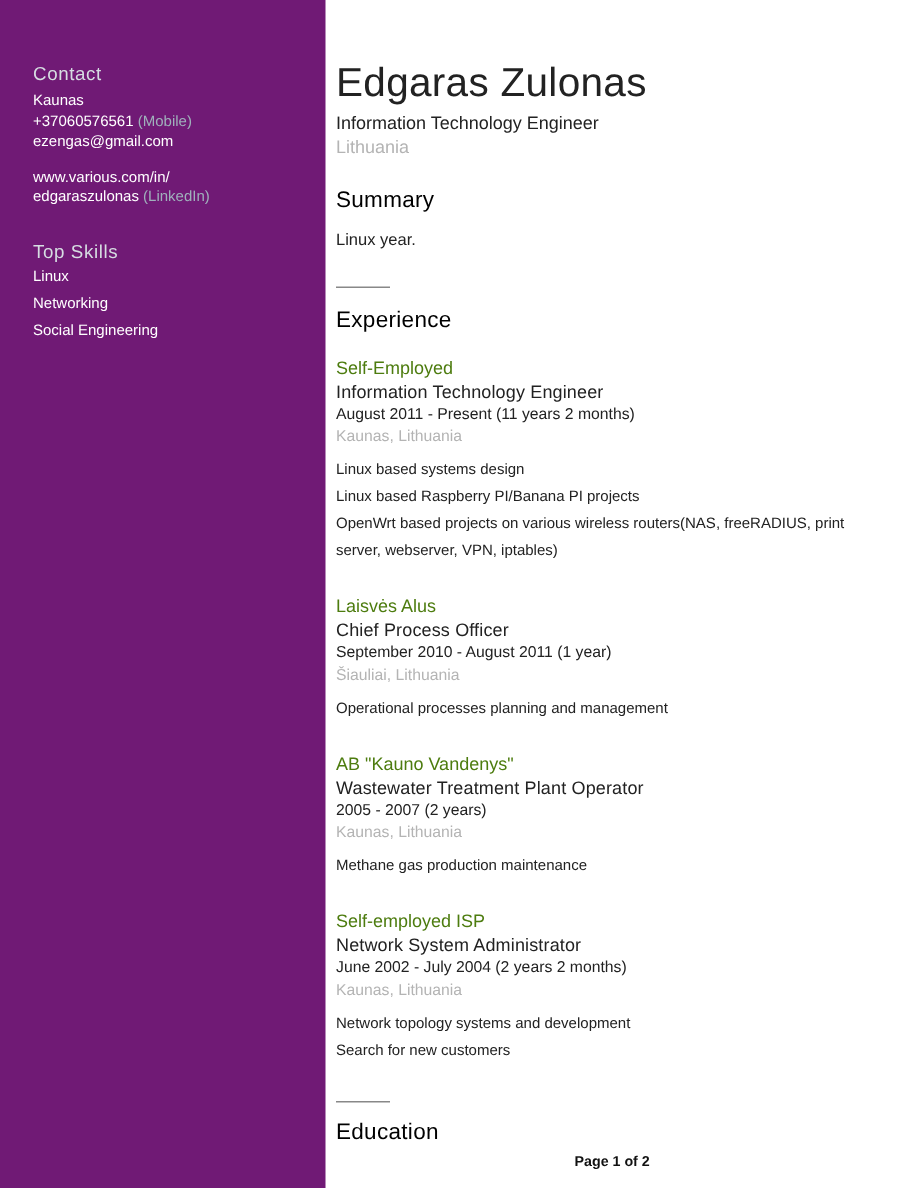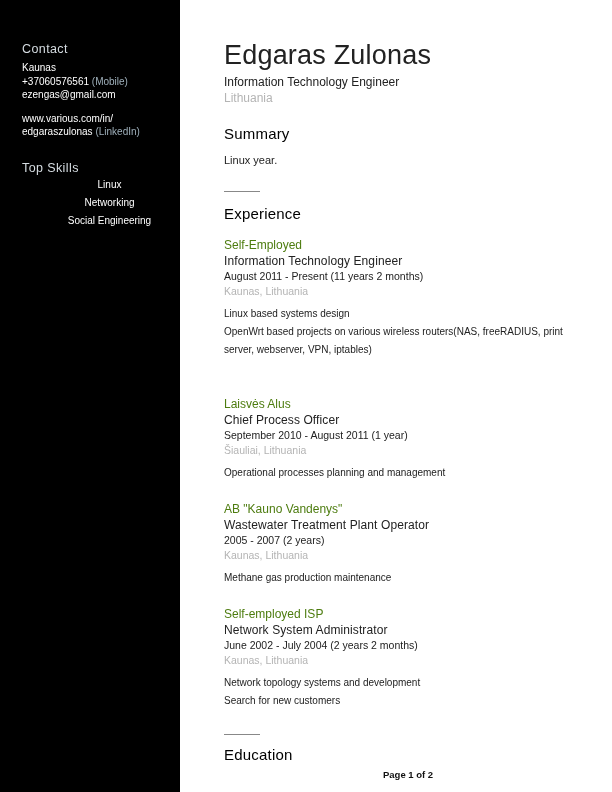--- a/index.html
+++ b/index.html
@@ -2,31 +2,31 @@
 <html><head>
 <meta charset="utf-8">
 <style>
   html, body { margin: 0; padding: 0; }
   body {
     width: 612px; height: 792px; position: relative; overflow: hidden;
     background: #ffffff;
     font-family: "Liberation Sans", "DejaVu Sans", sans-serif;
   }
   .sidebar {
-    position: absolute; left: 0; top: 0; width: 180px; height: 792px;
-    background: #000000;
+    position: absolute; left: 0; top: 0; width: 217px; height: 792px;
+    background: #701a75;
   }
   .side-section { position: absolute; left: 22px; width: 175px; }
   .side-heading {
     font-size: 12.5px; color: #d6dde2; letter-spacing: 0.4px; margin: 0 0 5px 0;
     font-weight: normal;
   }
   .side-line { font-size: 10px; color: #ffffff; line-height: 13.5px; white-space: nowrap; }
   .side-line .muted { color: #9fb0bb; }
-  .side-list .side-line { line-height: 18px; text-align: center; }
+  .side-list .side-line { line-height: 18px; }
 
   .main { position: absolute; left: 224px; top: 0; width: 370px; }
   .name {
     position: absolute; top: 40px; left: 0; font-size: 27px; color: #222222;
     font-weight: normal; white-space: nowrap; letter-spacing: 0.2px;
   }
   .headline { position: absolute; top: 75px; left: 0; font-size: 12px; color: #222; white-space: nowrap; }
   .location { position: absolute; top: 91px; left: 0; font-size: 12px; color: #b4b4b4; white-space: nowrap; }
   .section-title { position: absolute; left: 0; font-size: 15px; color: #000000; white-space: nowrap; letter-spacing: 0.2px; }
   .rule { position: absolute; left: 0; width: 36px; height: 1px; background: #888; }
@@ -83,20 +83,21 @@
   <div class="rule" style="top:191px;"></div>
   <div class="section-title" style="top:205px;">Experience</div>
 
   <div class="job" style="top:237px;">
     <div class="company">Self-Employed</div>
     <div class="title">Information Technology Engineer</div>
     <div class="dates">August 2011 - Present (11 years 2 months)</div>
     <div class="place">Kaunas, Lithuania</div>
     <div class="desc">
       <div>Linux based systems design</div>
+      <div>Linux based Raspberry PI/Banana PI projects</div>
       <div>OpenWrt based projects on various wireless routers(NAS, freeRADIUS, print</div>
       <div>server, webserver, VPN, iptables)</div>
     </div>
   </div>
 
   <div class="job" style="top:396px;">
     <div class="company">Laisvės Alus</div>
     <div class="title">Chief Process Officer</div>
     <div class="dates">September 2010 - August 2011 (1 year)</div>
     <div class="place">Šiauliai, Lithuania</div>

